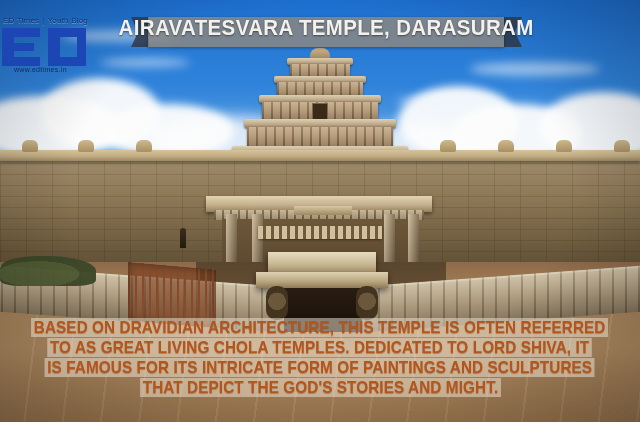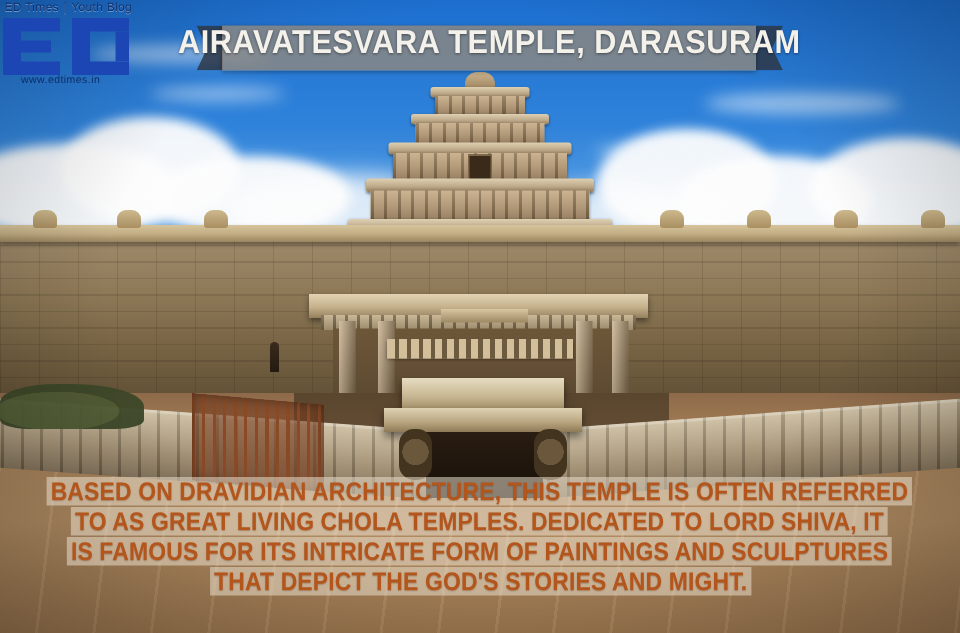--- a/index.html
+++ b/index.html
@@ -182,21 +182,21 @@
     background:linear-gradient(180deg,#3a2b1d,#241a10);
     border-radius:3px 3px 0 0;
   }
   .vignette{
     position:absolute;left:0;top:0;width:640px;height:422px;
     background:radial-gradient(ellipse at 50% 45%, rgba(0,0,0,0) 55%, rgba(0,0,0,.28) 100%);
     pointer-events:none;
   }
 
   
-  .logo{position:absolute;left:0;top:0;width:100px;height:66px;padding-left:12px;}
+  .logo{position:absolute;left:0;top:16px;width:100px;height:66px;padding-left:12px;}
   .logo-top{
     position:absolute;left:3px;top:0px;
     font-size:8px;color:#10306e;letter-spacing:.2px;white-space:nowrap;
     text-shadow:0 1px 0 rgba(255,255,255,.35);
   }
   .logo-sep{display:inline-block;padding:0 3px;color:#13357a;}
   .logo-mark{
     position:absolute;left:2px;top:12px;width:88px;height:38px;
   }
   .lm-bar{position:absolute;background:#1c46b4;}

